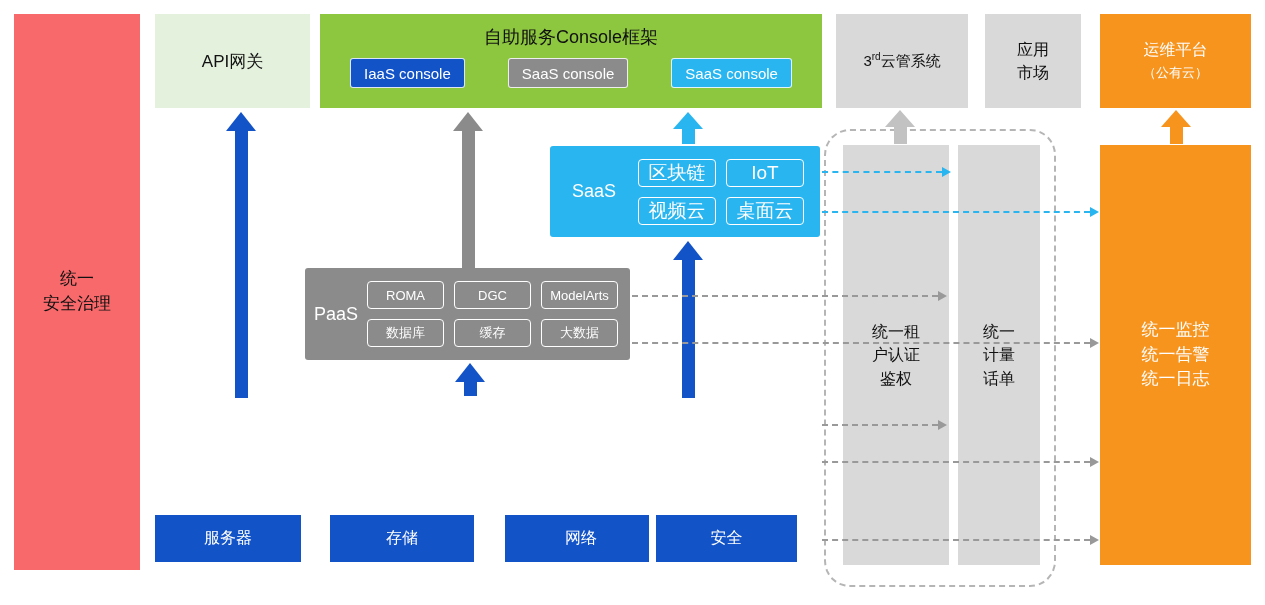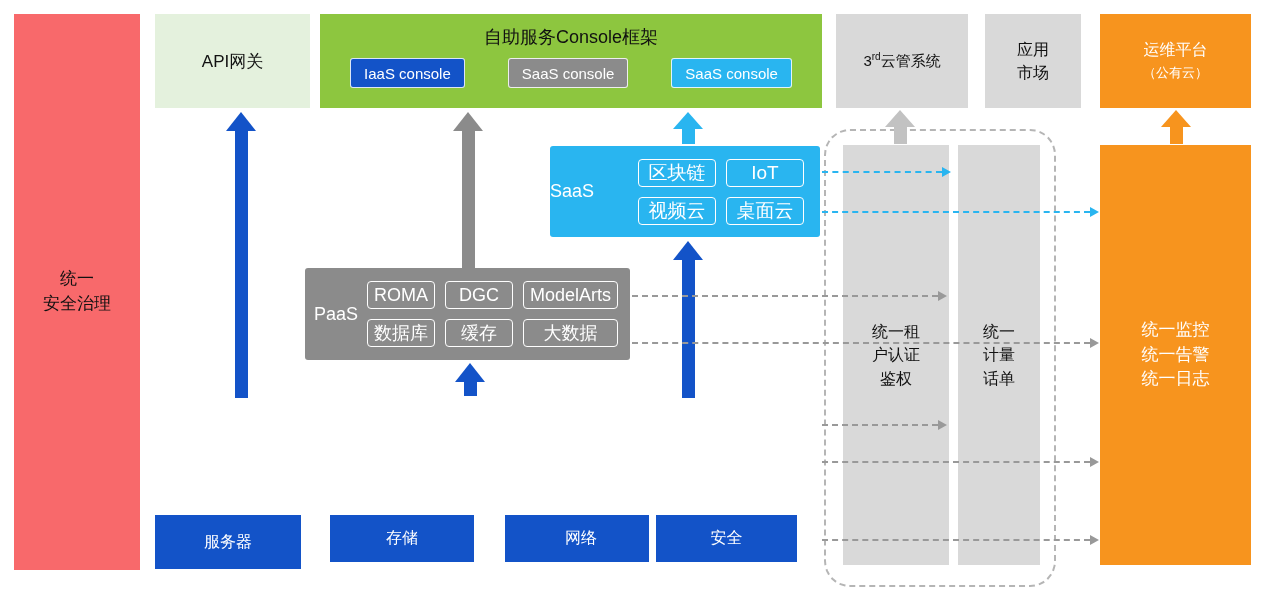--- a/index.html
+++ b/index.html
@@ -36,35 +36,35 @@
   .third-box{left:836px;top:14px;width:132px;height:94px;background:var(--gray-light);color:#111;font-size:15px;justify-content:center;}
   .third-box sup{font-size:10px;}
   .market-box{left:985px;top:14px;width:96px;height:94px;background:var(--gray-light);color:#111;font-size:16px;}
   .om-box{left:1100px;top:14px;width:151px;height:94px;background:var(--orange);color:#fff;flex-direction:column;}
   .om-line1{font-size:16px;}
   .om-line2{font-size:13px;margin-top:3px;}
 
   
   .layer{position:absolute;box-sizing:border-box;display:flex;align-items:center;color:#fff;}
   .saas-box{left:550px;top:146px;width:270px;height:91px;background:var(--cyan);border-radius:3px;}
-  .saas-label{width:88px;text-align:left;font-size:18px;}
+  .saas-label{width:88px;text-align:center;font-size:18px;}
   .saas-grid{display:grid;grid-template-columns:1fr 1fr;gap:10px;flex:1;margin-right:16px;}
   .paas-box{left:305px;top:268px;width:325px;height:92px;background:var(--gray);border-radius:3px;}
   .paas-label{width:62px;text-align:center;font-size:18px;}
   .paas-grid{display:grid;grid-template-columns:1fr 1fr 1fr;gap:10px;flex:1;margin-right:12px;}
   .chip{border:1.5px solid #fff;border-radius:4px;color:#fff;display:flex;align-items:center;justify-content:center;height:26px;font-size:19px;padding:0 6px;}
-  .paas-grid .chip{font-size:18px;}
+  .paas-grid .chip{font-size:13px;}
   .infra-box{left:155px;top:398px;width:665px;height:92px;background:var(--blue);border-radius:3px;}
   .infra-label{font-size:17px;margin:0 26px 0 16px;white-space:nowrap;}
   .infra-items{display:flex;gap:13px;}
   .infra-items .chip{height:32px;font-size:16px;padding:0 19px;}
 
   
   .res{background:var(--blue);color:#fff;font-size:16px;}
-  .res1{left:155px;top:515px;width:146px;height:54px;}
+  .res1{left:155px;top:515px;width:146px;height:47px;}
   .res2{left:330px;top:515px;width:144px;height:47px;}
   .res3{left:505px;top:515px;width:144px;height:47px;padding-left:8px;}
   .res4{left:656px;top:515px;width:141px;height:47px;}
 
   
   .dashed-outline{position:absolute;left:824px;top:129px;width:232px;height:458px;border:2px dashed var(--dash-border);border-radius:26px;box-sizing:border-box;}
   .auth-bar{left:843px;top:145px;width:106px;height:420px;background:var(--gray-light);color:#111;font-size:16px;}
   .billing-bar{left:958px;top:145px;width:82px;height:420px;background:var(--gray-light);color:#111;font-size:16px;}
   .monitor-bar{left:1100px;top:145px;width:151px;height:420px;background:var(--orange);color:#fff;font-size:17px;}
 

